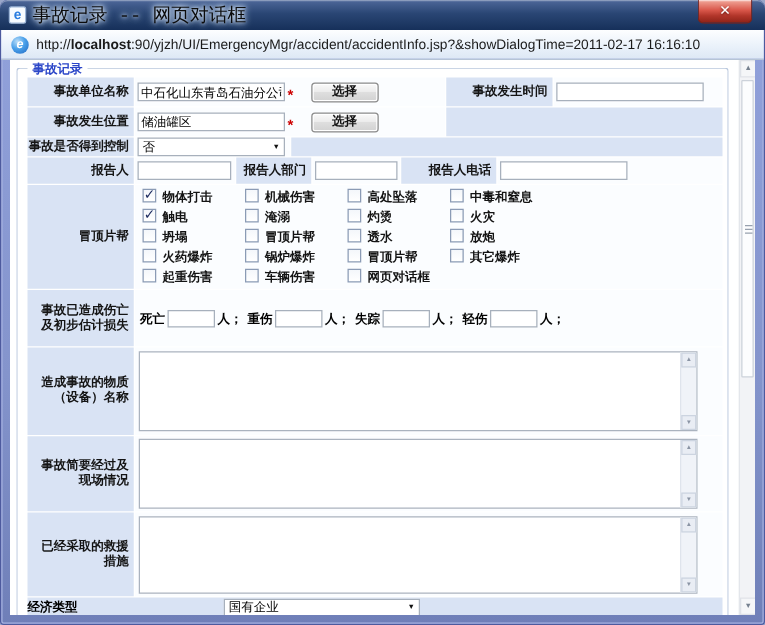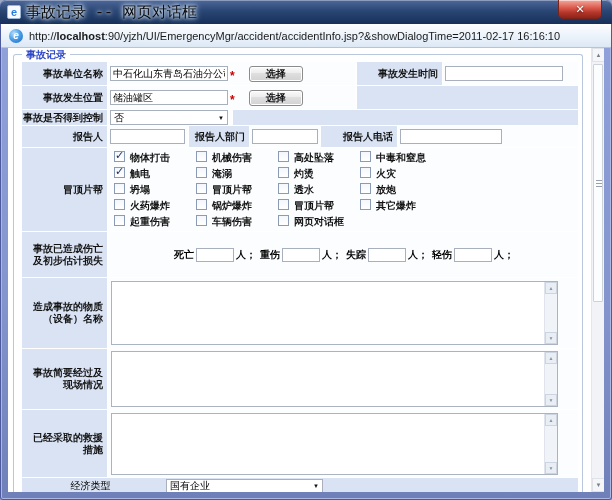--- a/index.html
+++ b/index.html
@@ -97,36 +97,36 @@
       align-items:center; padding-left:6px; align-content:center; }
   .cb-item { display:flex; }
   .cb { width:11px; height:11px; border:1px solid #8b9bb5; background:linear-gradient(180deg,#f4f7fb,#ffffff);
       margin-right:5px; position:relative; cursor:pointer; flex:0 0 11px; }
   .cb.checked::after { content:"\2713"; position:absolute; left:0px; top:-3px;
       font-size:11px; font-weight:bold; color:#1c2a5e; }
   .cb-label { font-weight:bold; color:#141414; white-space:nowrap; }
 
   
   .casbox { flex-direction:column; align-items:stretch; justify-content:center; }
-  .cas-line { display:flex; align-items:center; height:21px; font-weight:bold;justify-content:center; }
+  .cas-line { display:flex; align-items:center; height:21px; font-weight:bold; }
   .cas-line .cl { margin:0 2px; white-space:nowrap; }
   .cas-line input { height:14px; }
 
   
   .tabox { position:relative; width:447px; background:#fff; border:1px solid #aab3bf; margin-left:1px; }
   .t56{height:56px}.t64{height:64px}.t62{height:62px}
   .ta-scroll { position:absolute; right:0; top:0; width:13px; height:100%;
       background:#f0f3f8; border-left:1px solid #dfe4ec; }
   .ta-btn { position:absolute; left:0; width:12px; height:12px; background:#e9edf4;
       border:1px solid #ccd4e0; color:#8a94a4; font-size:5px; text-align:center; line-height:11px; }
   .ta-up{top:0}.ta-down{bottom:0}
 
   
   .row10 { background:#d9e3f4; display:flex; align-items:center; height:16px; }
-  .eco-label { width:140px; text-align:center; font-weight:normal; padding-right:3px; }
+  .eco-label { width:140px; text-align:left; font-weight:bold; padding-right:3px; }
 </style>
 </head>
 <body>
 
 <div class="win">
 
   <div class="titlebar">
     <span class="ie-page-icon">e</span>
     <span class="title-text">事故记录 -- 网页对话框</span>
     <span class="closebtn">✕</span>
@@ -356,21 +356,21 @@
               <div class="ta-scroll">
                 <div class="ta-btn ta-up">▲</div>
                 <div class="ta-btn ta-down">▼</div>
               </div>
             </div>
           </div>
         </div>
 
         <div class="row10">
           <span class="eco-label">经济类型</span>
-          <div class="sel w157" style="margin-left:4px;">
+          <div class="sel w157" style="margin-left:17px;">
             <span>国有企业</span>
             <span class="sel-a">▼</span>
           </div>
         </div>
 
       </div>
     </div>
 
     <div class="pagebar">
       <div class="sb-btn sb-up">▲</div>

